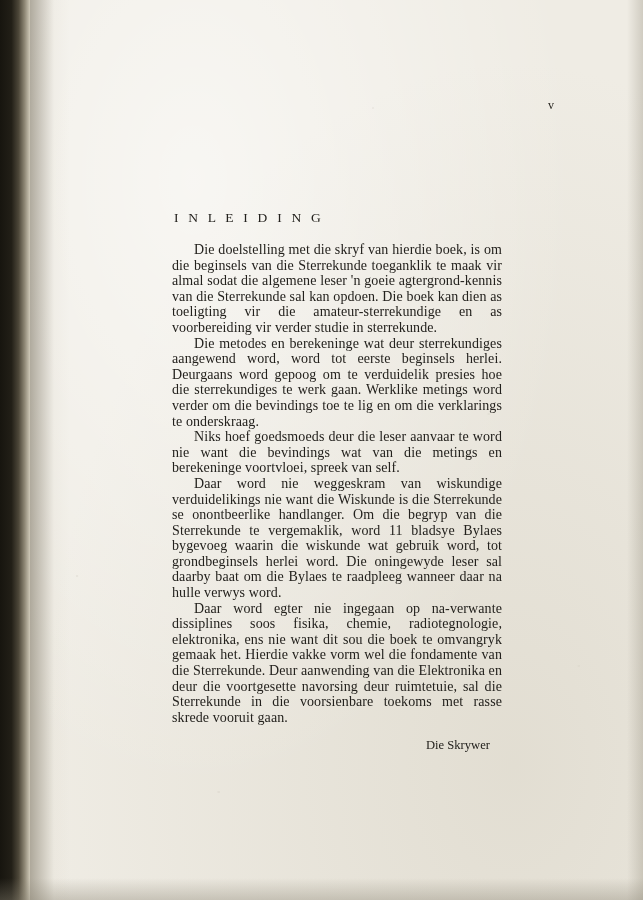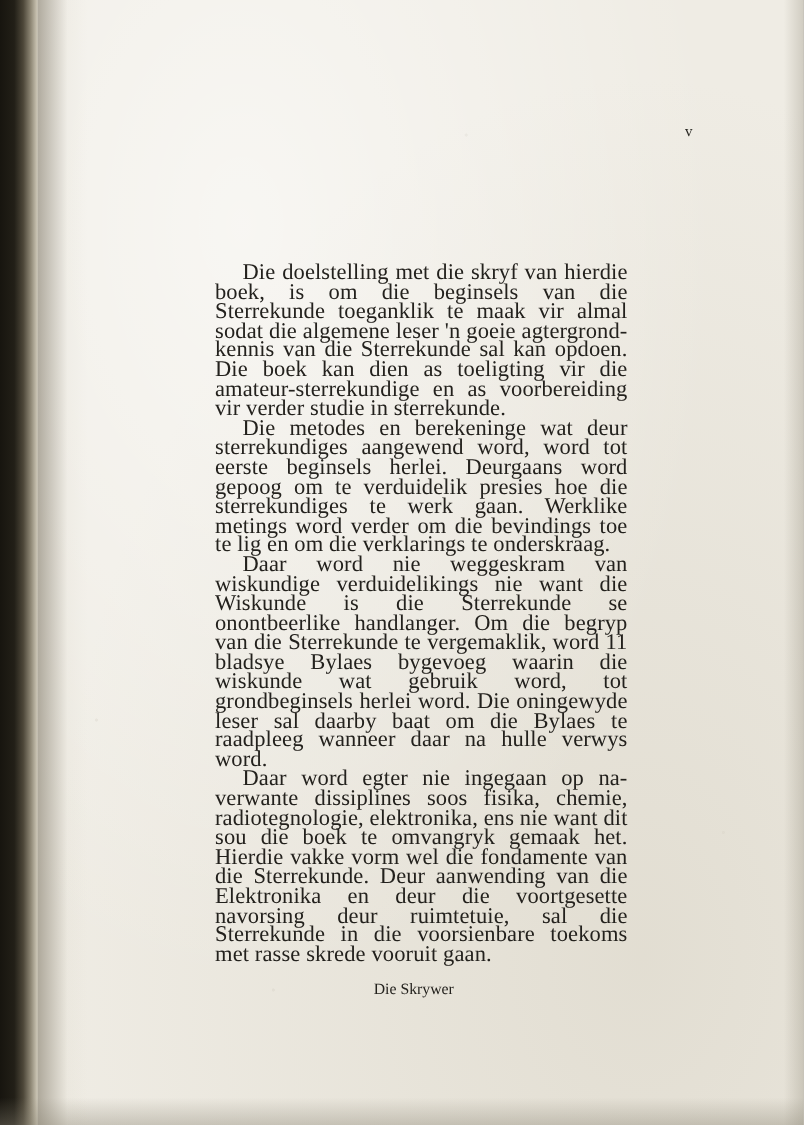--- a/index.html
+++ b/index.html
@@ -85,54 +85,56 @@
   #heading {
     font-size: 13.5px;
     letter-spacing: 3.2px;
     margin: 0 0 16px 2px;
     color: #23211d;
     font-weight: normal;
   }
 
   .para {
     margin: 0 0 0 0;
-    font-size: 18px;
+    font-size: 14px;
     line-height: 15.6px;
     text-align: justify;
     text-indent: 22px;
     color: #23211d;
     letter-spacing: .1px;
     -webkit-hyphens: manual;
     hyphens: manual;
   }
 
   #signature {
     margin-top: 13px;
     font-size: 12.6px;
-    text-align: center;
+    text-align: right;
     padding-right: 12px;
     color: #23211d;
   }
 </style>
 </head>
 <body>
 
 <div id="page">
 
   <div id="gutter-dark"></div>
   <div id="gutter-shadow"></div>
   <div id="page-edge-right"></div>
   <div id="page-edge-bottom"></div>
   <div id="speckle"></div>
 
   <div id="folio">v</div>
 
   <div id="textblock">
+    <h1 id="heading">I N L E I D I N G</h1>
 
     <p class="para">Die doelstelling met die skryf van hierdie boek, is om die beginsels van die Sterrekunde toeganklik te maak vir almal sodat die algemene leser 'n goeie agtergrond-kennis van die Sterrekunde sal kan opdoen. Die boek kan dien as toeligting vir die amateur-sterrekundige en as voorbereiding vir verder studie in sterrekunde.</p>
     <p class="para">Die metodes en berekeninge wat deur sterrekundiges aangewend word, word tot eerste beginsels herlei. Deurgaans word gepoog om te verduidelik presies hoe die sterrekundiges te werk gaan. Werklike metings word verder om die bevindings toe te lig en om die verklarings te onderskraag.</p>
+    <p class="para">Niks hoef goedsmoeds deur die leser aanvaar te word nie want die bevindings wat van die metings en berekeninge voortvloei, spreek van self.</p>
     <p class="para">Daar word nie weggeskram van wiskundige verduidelikings nie want die Wiskunde is die Sterrekunde se onontbeerlike handlanger. Om die begryp van die Sterrekunde te vergemaklik, word 11 bladsye Bylaes bygevoeg waarin die wiskunde wat gebruik word, tot grondbeginsels herlei word. Die oningewyde leser sal daarby baat om die Bylaes te raadpleeg wanneer daar na hulle verwys word.</p>
     <p class="para">Daar word egter nie ingegaan op na-verwante dissiplines soos fisika, chemie, radiotegnologie, elektronika, ens nie want dit sou die boek te omvangryk gemaak het. Hierdie vakke vorm wel die fondamente van die Sterrekunde. Deur aanwending van die Elektronika en deur die voortgesette navorsing deur ruimtetuie, sal die Sterrekunde in die voorsienbare toekoms met rasse skrede vooruit gaan.</p>
 
     <div id="signature">Die Skrywer</div>
   </div>
 
 </div>
 
 </body></html>

